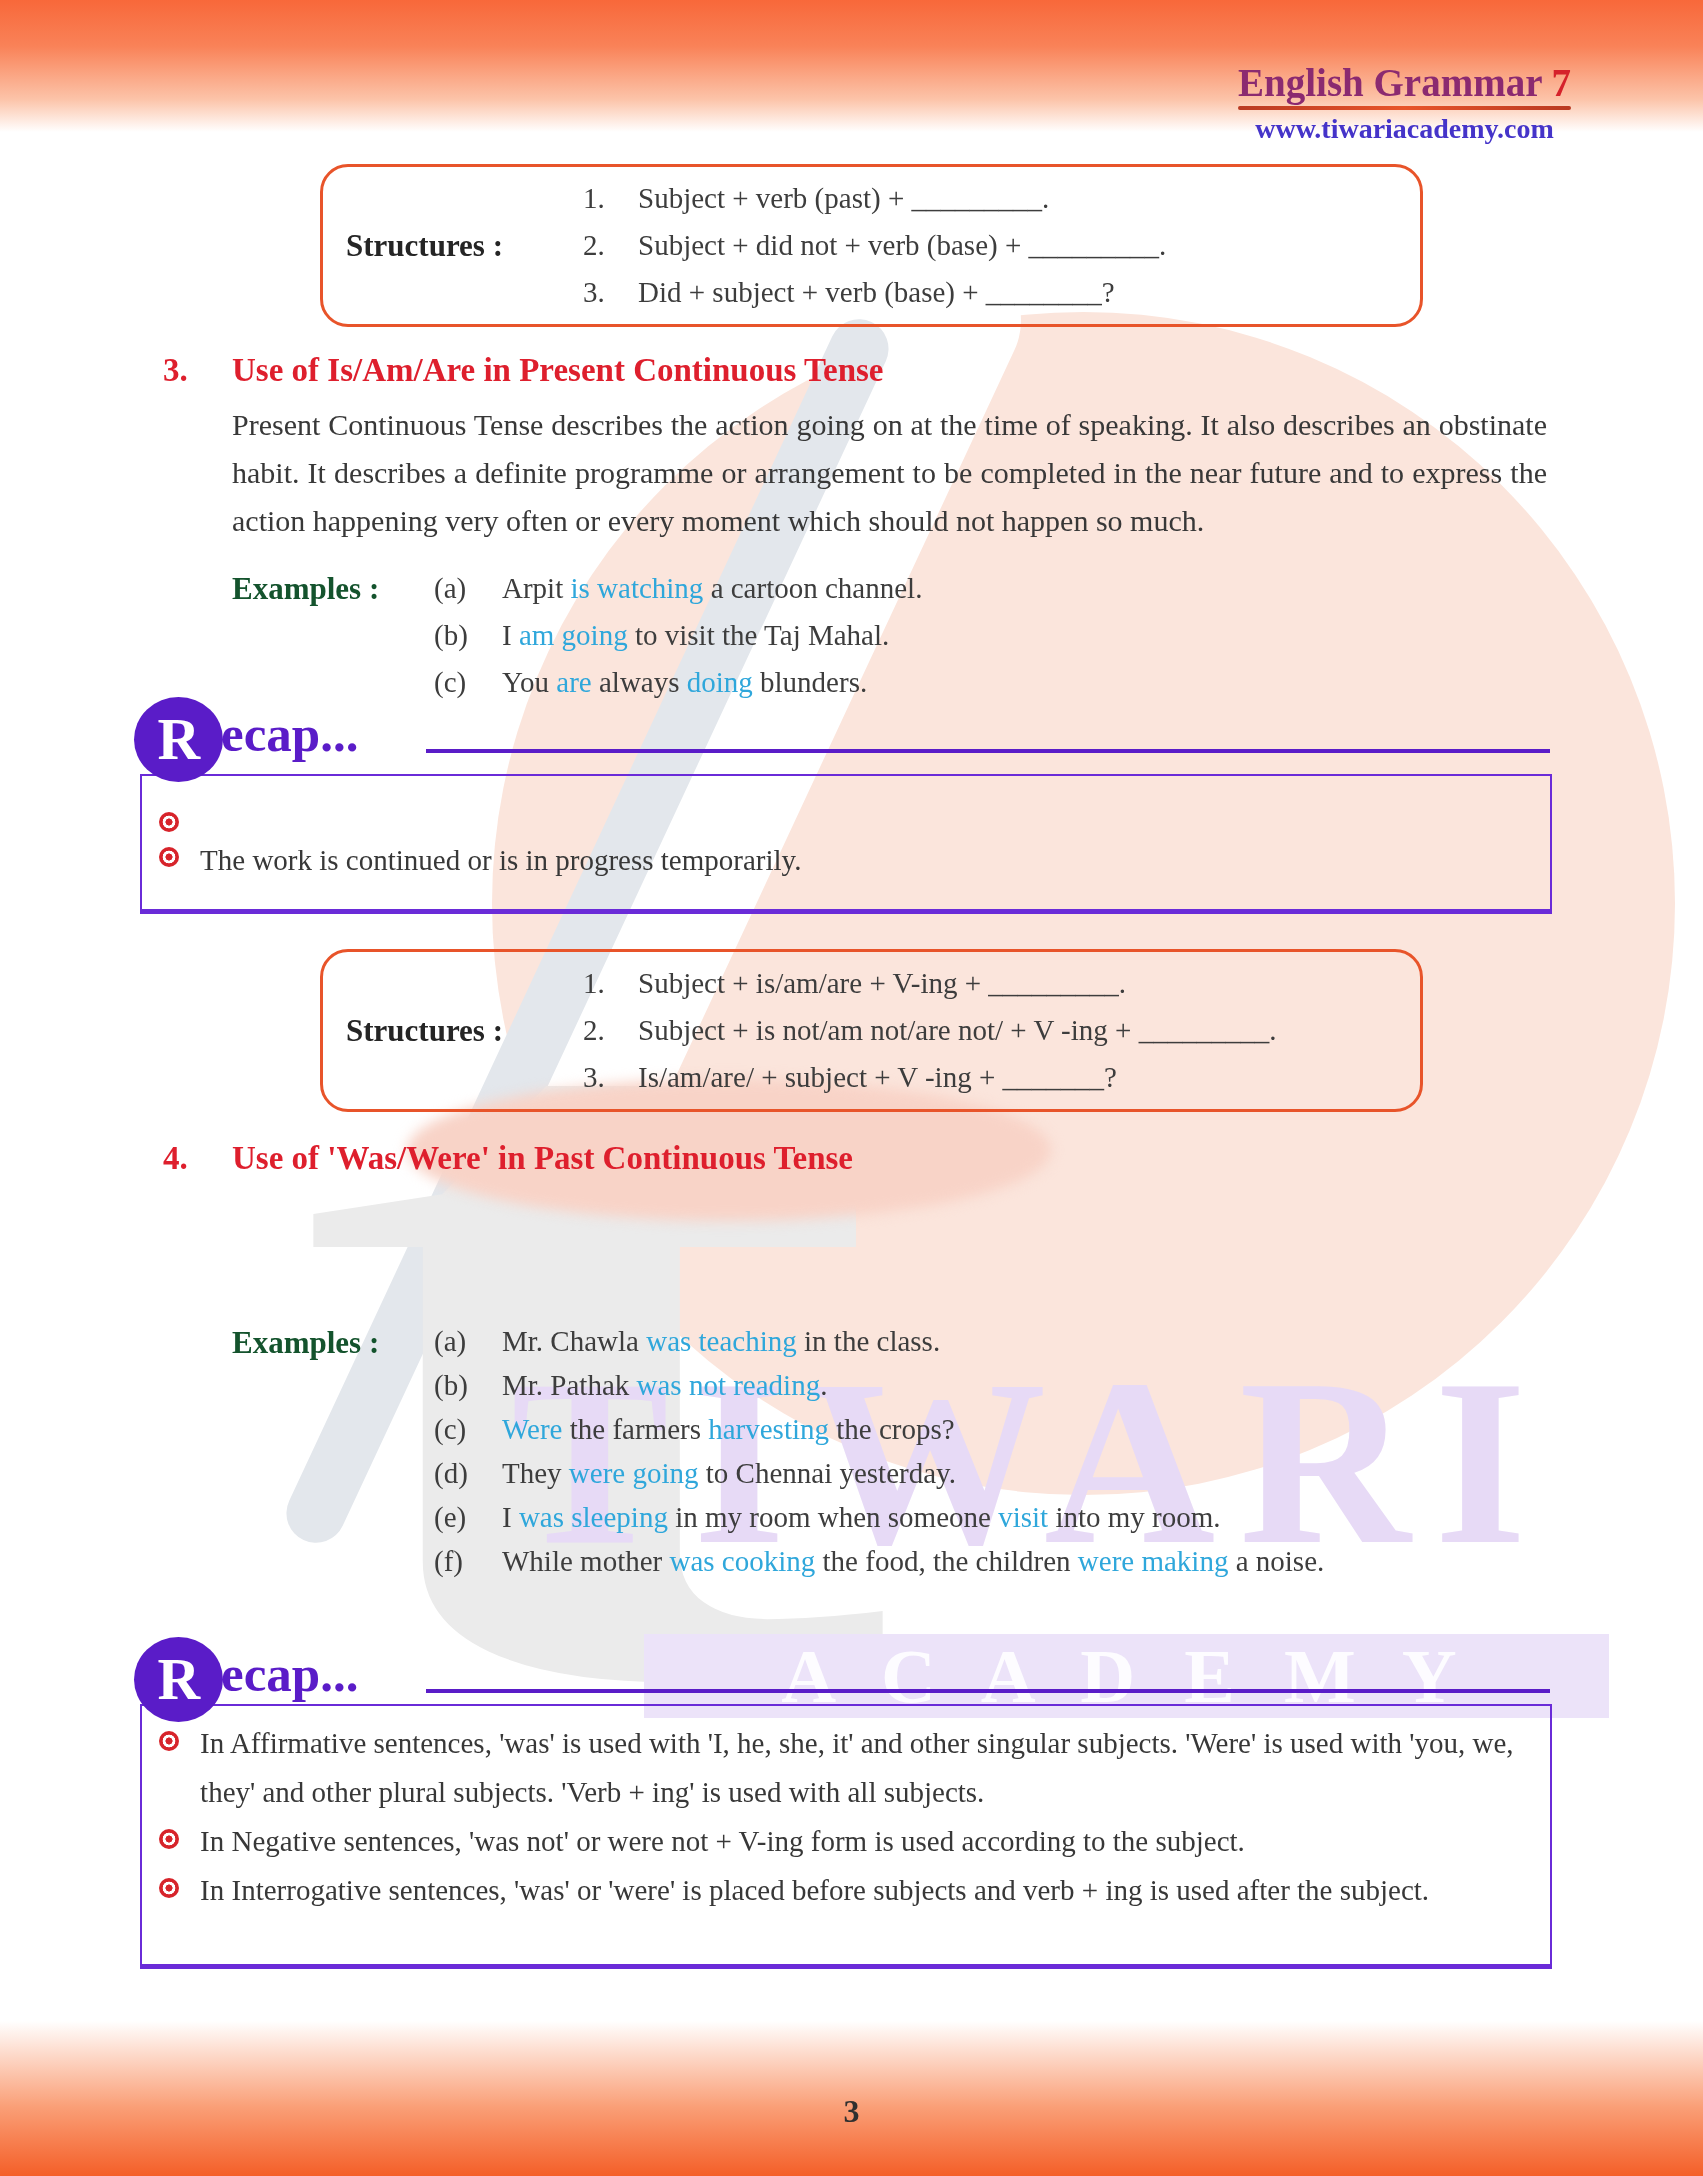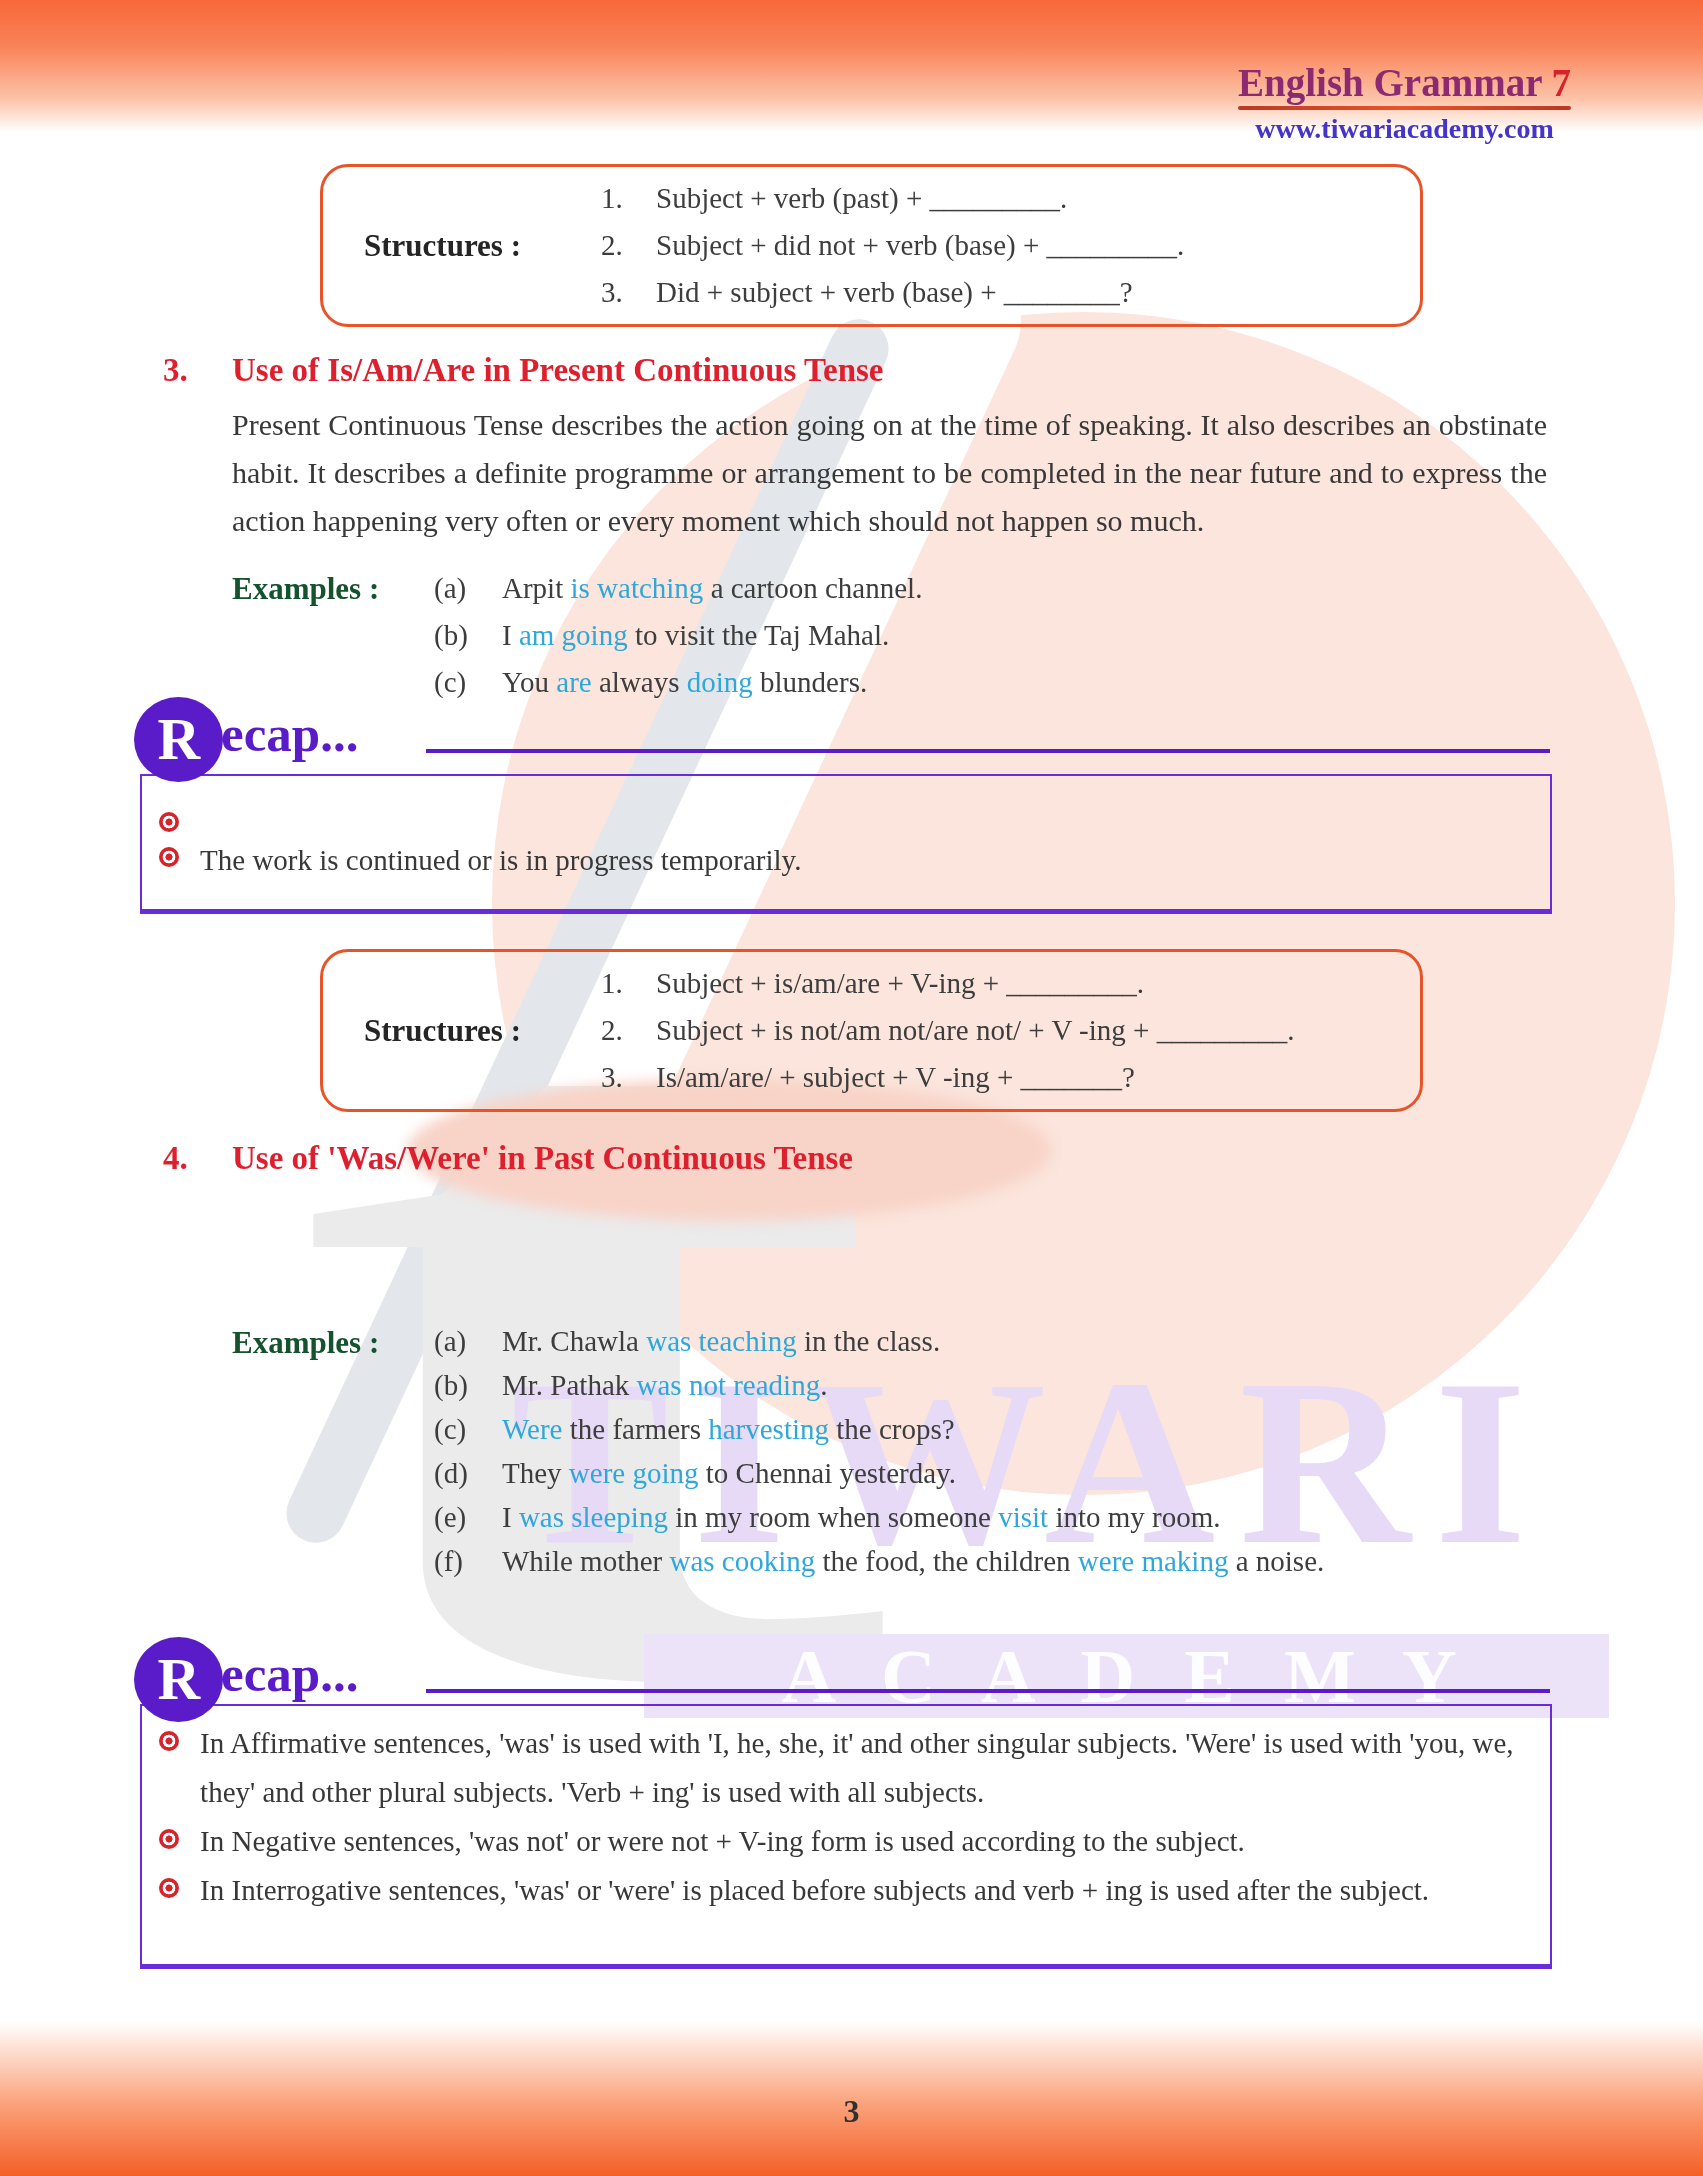--- a/index.html
+++ b/index.html
@@ -33,21 +33,21 @@
   .header{position:absolute;top:61px;right:132px;text-align:center;}
   .header-title{font-size:39px;font-weight:bold;line-height:44px;color:#8b2a70;}
   .header-title .t-num{color:#d5222b;}
   .header-rule{height:3.8px;background:linear-gradient(90deg,#b93a22,#e8542a,#b93a22);border-radius:1.9px;margin-top:0.9px;}
   .header-site{margin-top:3.8px;font-size:28px;font-weight:bold;color:#4534c9;}
 
   
   .sbox{position:absolute;left:320px;width:1103px;height:163px;border:3.8px solid #e8542a;border-radius:28px;
         display:flex;align-items:center;box-sizing:border-box;}
   .sbox1{top:164px;} .sbox2{top:949px;}
-  .sbox-label{width:237px;padding-left:41px;font-size:31px;font-weight:bold;color:#252525;flex:none;}
+  .sbox-label{width:237px;padding-left:23px;font-size:31px;font-weight:bold;color:#252525;flex:none;}
   .sbox-items{flex:1;}
   .sitem{display:flex;align-items:center;height:47px;font-size:29px;color:#3d3d3d;}
   .sitem-num{width:55px;flex:none;}
 
   
   .sec-head{position:absolute;left:163px;display:flex;font-weight:bold;font-size:33px;color:#de1f2d;}
   .sec3-head{top:352px;} .sec4-head{top:1140px;}
   .sec-num{width:69px;flex:none;}
 
   

